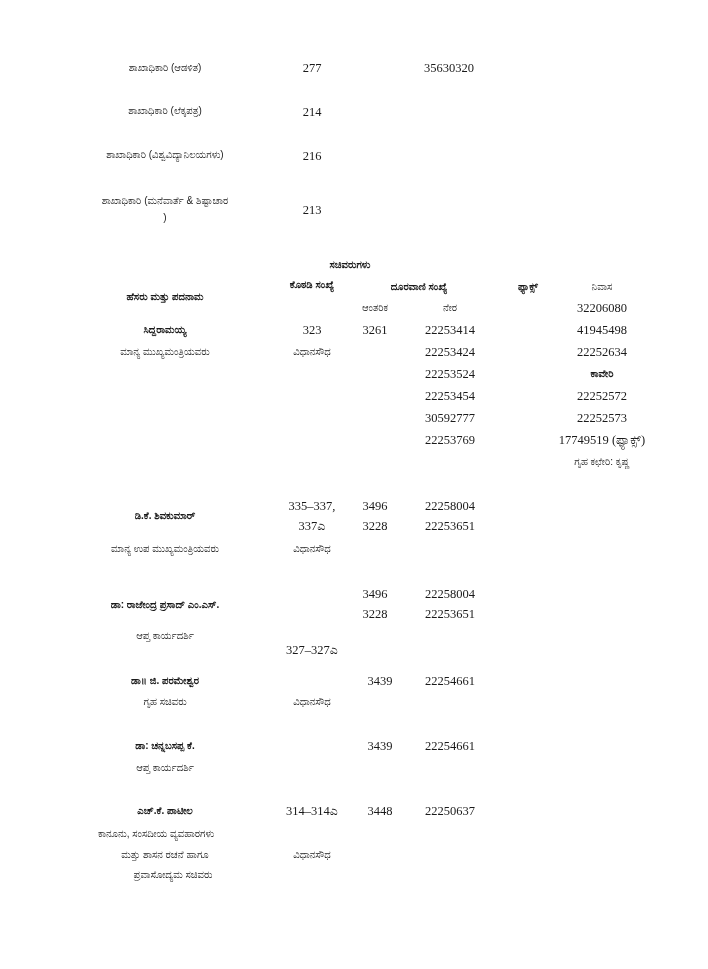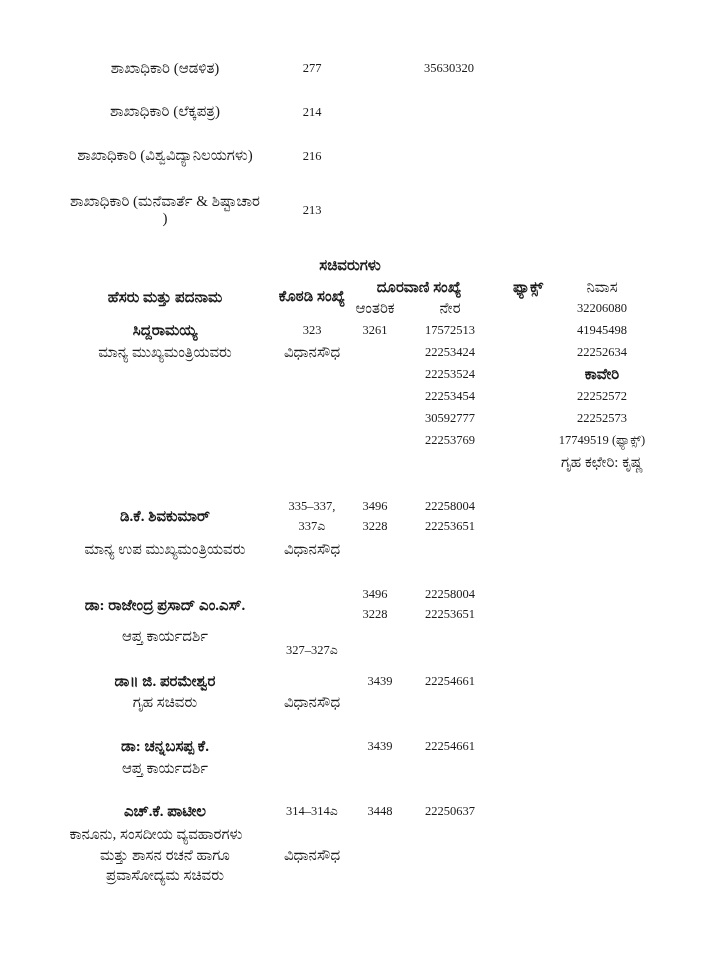--- a/index.html
+++ b/index.html
@@ -2,21 +2,21 @@
 <html><head>
 <meta charset="utf-8">
 <style>
   html, body { margin: 0; padding: 0; background: #ffffff; }
   body {
     width: 708px; height: 969px; position: relative; overflow: hidden;
     font-family: "Liberation Serif", "DejaVu Serif", serif;
     color: #1a1a1a; font-size: 12px;
   }
   .t { position: absolute; white-space: nowrap; line-height: 16px; }
-  .kn { font-family: Liberation Serif, serif; font-size: 15px; }
+  .kn { font-family: Liberation Sans, sans-serif; font-size: 10px; }
   .b { font-weight: bold; }
   .c { transform: translateX(-50%); text-align: center; }
   .num { font-family: "Liberation Serif", serif; font-size: 12.5px; }
 </style>
 </head>
 <body>
 
 <div class="t kn c" style="left:165px;top:60px">ಶಾಖಾಧಿಕಾರಿ (ಆಡಳಿತ)</div>
 <div class="t num c" style="left:312px;top:60px">277</div>
 <div class="t num c" style="left:449px;top:60px">35630320</div>
@@ -27,33 +27,33 @@
 <div class="t kn c" style="left:165px;top:147px">ಶಾಖಾಧಿಕಾರಿ (ವಿಶ್ವವಿದ್ಯಾನಿಲಯಗಳು)</div>
 <div class="t num c" style="left:312px;top:148px">216</div>
 
 <div class="t kn c" style="left:165px;top:193px">ಶಾಖಾಧಿಕಾರಿ (ಮನೆವಾರ್ತೆ &amp; ಶಿಷ್ಟಾಚಾರ</div>
 <div class="t kn c" style="left:165px;top:210px">)</div>
 <div class="t num c" style="left:312px;top:202px">213</div>
 
 <div class="t kn b c" style="left:350px;top:257px">ಸಚಿವರುಗಳು</div>
 
 <div class="t kn b c" style="left:165px;top:289px">ಹೆಸರು ಮತ್ತು ಪದನಾಮ</div>
-<div class="t kn b c" style="left:312px;top:288px">ಕೊಠಡಿ ಸಂಖ್ಯೆ</div>
+<div class="t kn b c" style="left:312px;top:277px">ಕೊಠಡಿ ಸಂಖ್ಯೆ</div>
 <div class="t kn b c" style="left:419px;top:279px">ದೂರವಾಣಿ ಸಂಖ್ಯೆ</div>
 <div class="t kn c" style="left:375px;top:300px">ಆಂತರಿಕ</div>
 <div class="t kn c" style="left:450px;top:300px">ನೇರ</div>
 <div class="t kn b c" style="left:528px;top:279px">ಫ್ಯಾಕ್ಸ್</div>
 <div class="t kn c" style="left:602px;top:279px">ನಿವಾಸ</div>
 
 <div class="t kn b c" style="left:165px;top:322px">ಸಿದ್ದರಾಮಯ್ಯ</div>
 <div class="t kn c" style="left:165px;top:344px">ಮಾನ್ಯ ಮುಖ್ಯಮಂತ್ರಿಯವರು</div>
 <div class="t num c" style="left:312px;top:322px">323</div>
 <div class="t kn c" style="left:312px;top:344px">ವಿಧಾನಸೌಧ</div>
 <div class="t num c" style="left:375px;top:322px">3261</div>
-<div class="t num c" style="left:450px;top:322px">17572513</div>
+<div class="t num c" style="left:450px;top:322px">22253414</div>
 <div class="t num c" style="left:450px;top:344px">22253424</div>
 <div class="t num c" style="left:450px;top:366px">22253524</div>
 <div class="t num c" style="left:450px;top:388px">22253454</div>
 <div class="t num c" style="left:450px;top:410px">30592777</div>
 <div class="t num c" style="left:450px;top:432px">22253769</div>
 <div class="t num c" style="left:602px;top:300px">32206080</div>
 <div class="t num c" style="left:602px;top:322px">41945498</div>
 <div class="t num c" style="left:602px;top:344px">22252634</div>
 <div class="t kn b c" style="left:602px;top:366px">ಕಾವೇರಿ</div>
 <div class="t num c" style="left:602px;top:388px">22252572</div>
@@ -86,17 +86,17 @@
 <div class="t num c" style="left:450px;top:673px">22254661</div>
 
 <div class="t kn b c" style="left:165px;top:738px">ಡಾ: ಚನ್ನಬಸಪ್ಪ ಕೆ.</div>
 <div class="t kn c" style="left:165px;top:760px">ಆಪ್ತ ಕಾರ್ಯದರ್ಶಿ</div>
 <div class="t num c" style="left:380px;top:738px">3439</div>
 <div class="t num c" style="left:450px;top:738px">22254661</div>
 
 <div class="t kn b c" style="left:165px;top:803px">ಎಚ್.ಕೆ. ಪಾಟೀಲ</div>
 <div class="t kn c" style="left:156px;top:826px">ಕಾನೂನು, ಸಂಸದೀಯ ವ್ಯವಹಾರಗಳು</div>
 <div class="t kn c" style="left:165px;top:847px">ಮತ್ತು ಶಾಸನ ರಚನೆ ಹಾಗೂ</div>
-<div class="t kn c" style="left:165px;top:867px">ಪ್ರವಾಸೋದ್ಯಮ ಸಚಿವರು</div>
+<div class="t kn c" style="left:173px;top:867px">ಪ್ರವಾಸೋದ್ಯಮ ಸಚಿವರು</div>
 <div class="t num c" style="left:312px;top:803px">314–314ಎ</div>
 <div class="t kn c" style="left:312px;top:847px">ವಿಧಾನಸೌಧ</div>
 <div class="t num c" style="left:380px;top:803px">3448</div>
 <div class="t num c" style="left:450px;top:803px">22250637</div>
 
 </body></html>

